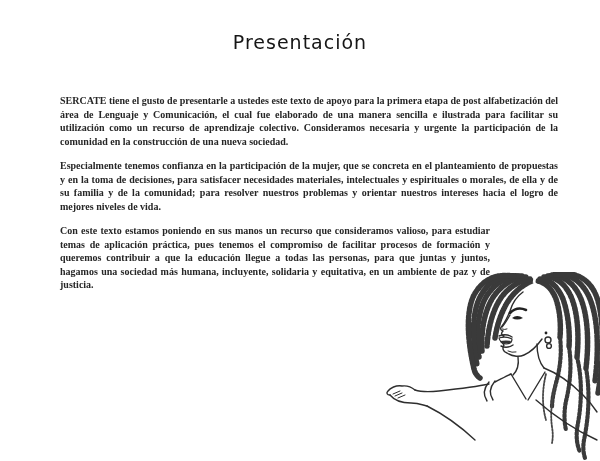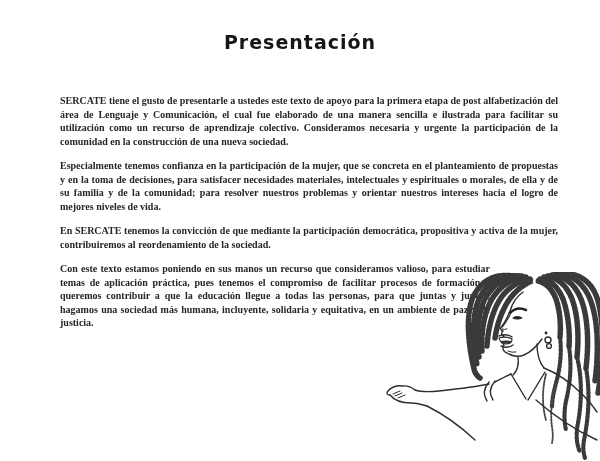--- a/index.html
+++ b/index.html
@@ -8,21 +8,21 @@
     width:600px; height:461px;
     background:#ffffff;
     overflow:hidden;
     font-family:"Liberation Serif", serif;
   }
   .doc-title {
     position:absolute;
     top:31px; left:0; width:600px;
     text-align:center;
     font-family:"DejaVu Sans", sans-serif;
-    font-weight:bold;
+    font-weight:normal;
     font-size:19px;
     letter-spacing:1px;
     color:#161616;
   }
   .content {
     position:absolute;
     top:94px; left:52px;
     width:506px;
   }
   .content p {
@@ -52,21 +52,20 @@
 </head>
 <body>
 
 <div class="page">
 
   <div class="doc-title">Presentación</div>
 
   <div class="content">
     <p>SERCATE tiene el gusto de presentarle a ustedes este texto de apoyo para la primera etapa de post alfabetización del área de Lenguaje y Comunicación, el cual fue elaborado de una manera sencilla e ilustrada para facilitar su utilización como un recurso de aprendizaje colectivo. Consideramos necesaria y urgente la participación de la comunidad en la construcción de una nueva sociedad.</p>
     <p>Especialmente tenemos confianza en la participación de la mujer, que se concreta en el planteamiento de propuestas y en la toma de decisiones, para satisfacer necesidades materiales, intelectuales y espirituales o morales, de ella y de su familia y de la comunidad; para resolver nuestros problemas y orientar nuestros intereses hacia el logro de mejores niveles de vida.</p>
-    <p>En SERCATE tenemos la convicción de que mediante la participación democrática, propositiva y activa de la mujer, contribuiremos al reordenamiento de la sociedad.</p>
     <p class="narrow">Con este texto estamos poniendo en sus manos un recurso que consideramos valioso, para estudiar temas de aplicación práctica, pues tenemos el compromiso de facilitar procesos de formación y queremos contribuir a que la educación llegue a todas las personas, para que juntas y juntos, hagamos una sociedad más humana, incluyente, solidaria y equitativa, en un ambiente de paz y de justicia.</p>
   </div>
 
   <svg class="illustration" viewBox="0 0 215 189" role="img">
 
     <path class="h" d="M147,9 C137,13 128,21 122,31 C116,41 112,53 110,66"></path>
     <path class="h" d="M145,7 C133,9 121,17 114,29 C107,41 103,57 102,74"></path>
     <path class="h" d="M141,5 C127,6 115,14 107,27 C99,41 96,59 97,79"></path>
     <path class="h" d="M137,4 C121,4 109,12 101,25 C93,39 91,61 94,85"></path>
     <path class="h" d="M133,4 C115,2 103,10 95,25 C87,41 87,65 92,93"></path>

